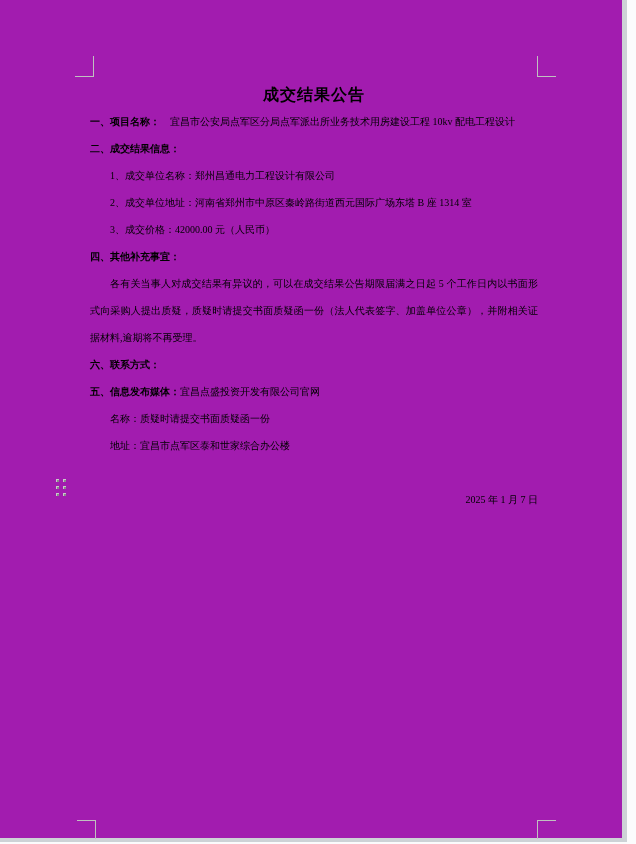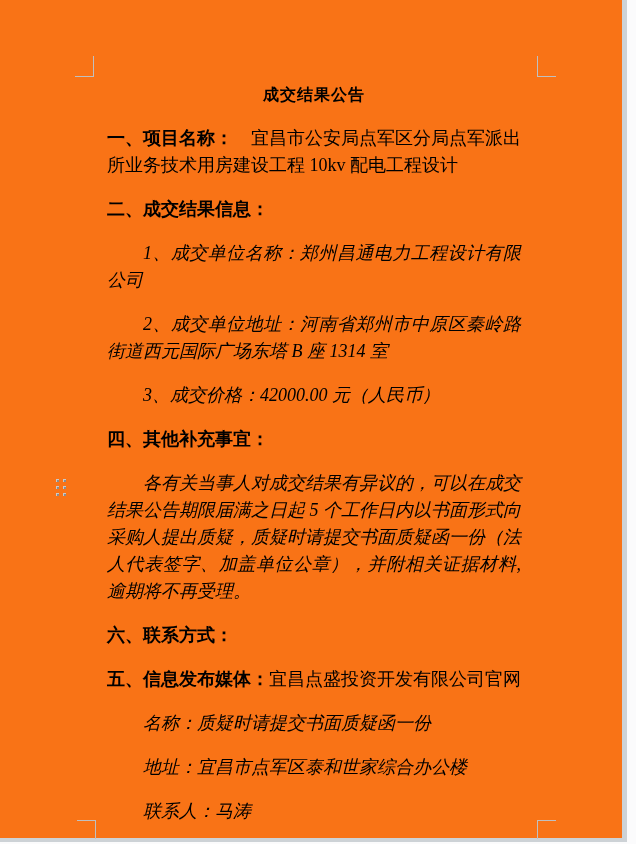--- a/index.html
+++ b/index.html
@@ -10,21 +10,21 @@
     font-family: "Liberation Serif", "DejaVu Serif", serif;
   }
   .viewport {
     position: relative;
     width: 636px; height: 844px;
   }
   .page {
     position: absolute;
     left: 0; top: 0;
     width: 622px; height: 838px;
-    background: #f97316;
+    background: #a21caf;
     border-right: 5px solid #cdd2d6;
     border-bottom: 4px solid #cdd2d6;
   }
   
   .mark { position: absolute; width: 18px; height: 20px; }
   .mark.tl { left: 75px; top: 56px;  border-right: 1px solid #c0c0c0; border-bottom: 1px solid #c0c0c0; }
   .mark.tr { left: 537px; top: 56px; border-left: 1px solid #c0c0c0;  border-bottom: 1px solid #c0c0c0; }
   .mark.bl { left: 77px; top: 820px; height: 18px; border-right: 1px solid #c0c0c0; border-top: 1px solid #c0c0c0; }
   .mark.br { left: 537px; top: 820px; height: 18px; border-left: 1px solid #c0c0c0; border-top: 1px solid #c0c0c0; }
 
@@ -37,31 +37,31 @@
   h1.doc-title {
     margin: 0;
     font-size: 16px;
     line-height: 26px;
     text-align: center;
     font-family: "Liberation Sans", "DejaVu Sans", sans-serif;
     font-weight: bold;
     letter-spacing: 1px;
   }
   p.para {
-    margin: 17px;
-    font-size: 18px;
+    margin: 0;
+    font-size: 10px;
     line-height: 27px;
     text-align: justify;
     word-break: break-all;
   }
   p.para .b {
     font-family: "Liberation Sans", "DejaVu Sans", sans-serif;
     font-weight: bold;
   }
-  p.indent { text-indent: 2em; font-style: italic; }
+  p.indent { text-indent: 2em; }
   p.date-line {
     margin-top: 27px;
     text-align: right;
     text-indent: 0;
   }
   
   .grip {
     position: absolute;
     left: 56px; top: 479px;
     display: grid;
@@ -116,19 +116,19 @@
       <p class="para indent"><span>各有关当事人对成交结果有异议的，可以在成交结果公告期限届满之日起 5 个工作日内以书面形式向采购人提出质疑，质疑时请提交书面质疑函一份（法人代表签字、加盖单位公章），并附相关证据材料,逾期将不再受理。</span></p>
 
       <p class="para"><span class="b">六、联系方式：</span><span></span></p>
 
       <p class="para"><span class="b">五、信息发布媒体：</span><span>宜昌点盛投资开发有限公司官网</span></p>
 
       <p class="para indent"><span>名称：质疑时请提交书面质疑函一份</span></p>
 
       <p class="para indent"><span>地址：宜昌市点军区泰和世家综合办公楼</span></p>
 
-      <p class="para indent"><span>联系人：马涛</span></p>
 
 
+      <p class="para date-line"><span>2025 年 1 月 7 日</span></p>
     </div>
 
   </div>
 </div>
 
 </body></html>

